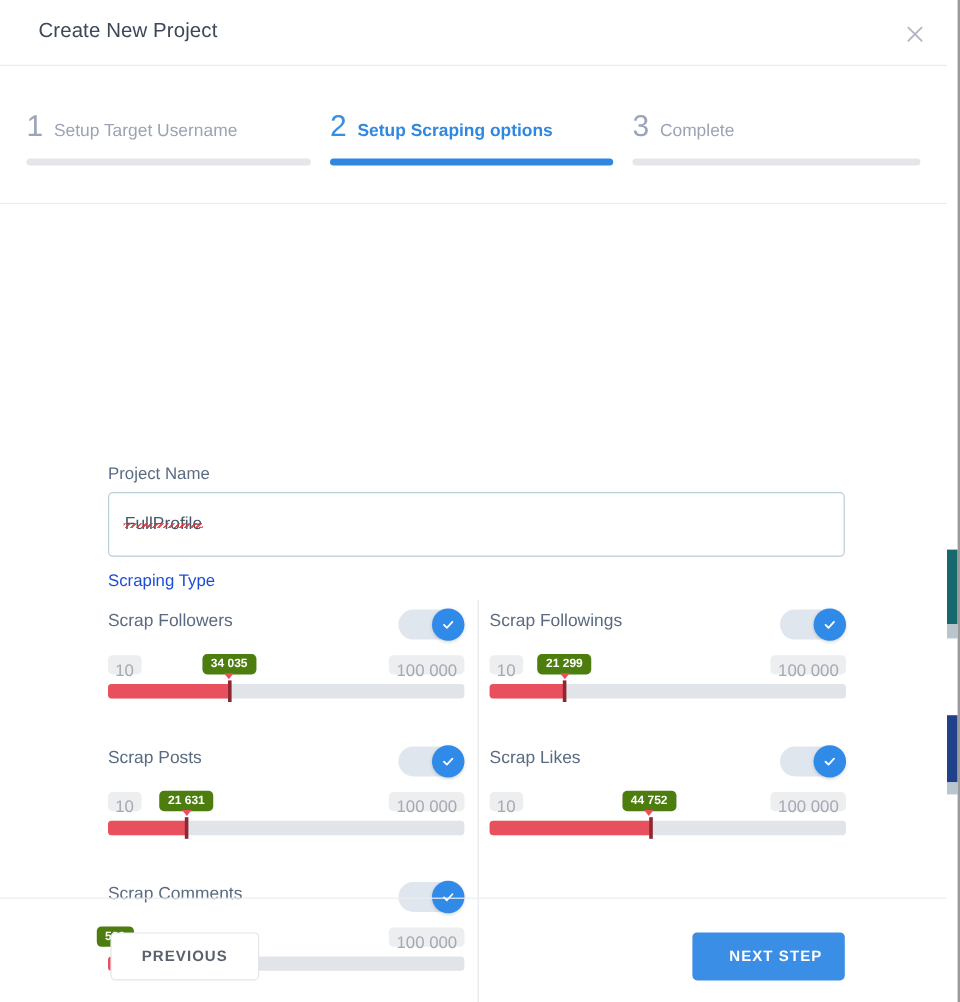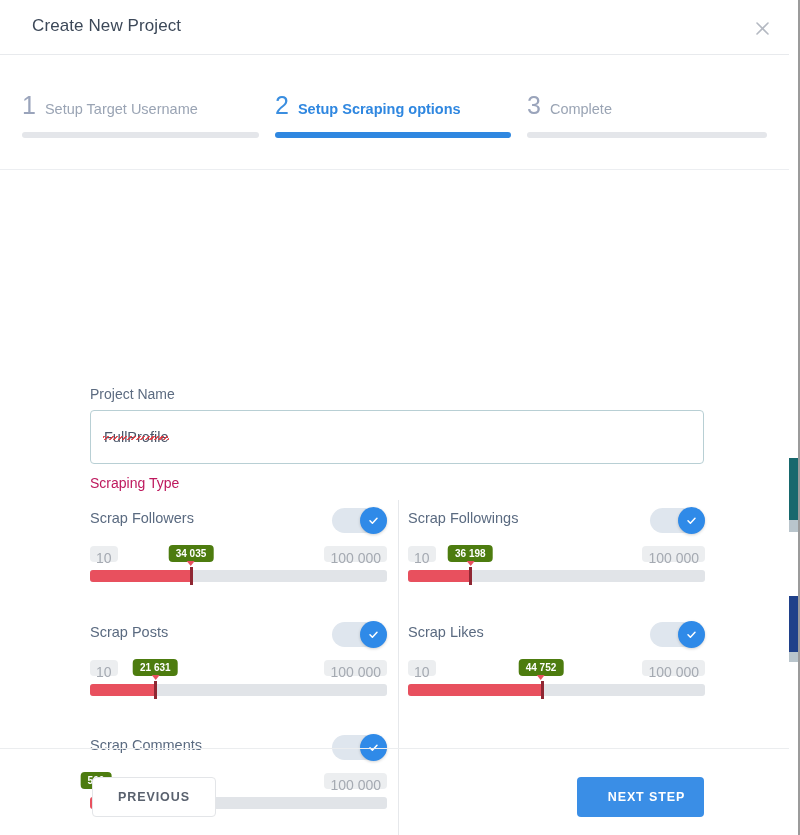--- a/index.html
+++ b/index.html
@@ -140,21 +140,21 @@
     background-image: repeating-linear-gradient(
       135deg, #e0343c 0 1.6px, transparent 1.6px 3.2px);
     opacity: .85;
     pointer-events: none;
   }
 
   .section-label {
     position: absolute;
     left: 90px; top: 305px;
     font-size: 14px;
-    color: #be185d;
+    color: #1d4ed8;
   }
 
   .col-divider {
     position: absolute;
     left: 398px; top: 330px;
     width: 1px; height: 390px;
     background: #e6e8eb;
   }
 
   
@@ -377,21 +377,21 @@
       <div class="toggle">
         <div class="knob">
           <svg width="13" height="13" viewBox="0 0 13 13" aria-hidden="true">
             <polyline points="3,6.8 5.4,9.2 10,4.2" fill="none" stroke="#fff" stroke-width="1.5" stroke-linecap="round" stroke-linejoin="round"></polyline>
           </svg>
         </div>
       </div>
       <div class="slider-labels">
         <span class="pill pill-min">10</span>
         <span class="pill pill-max">100 000</span>
-        <span class="pill-val" style="left: 62.37px;">36 198</span>
+        <span class="pill-val" style="left: 62.37px;">21 299</span>
       </div>
       <div class="slider-track">
         <div class="slider-fill" style="width: 62.37px;"></div>
         <div class="slider-handle" style="left: 62.37px;"></div>
       </div>
     </div>
 
     <div class="scrap col-left row-2">
       <div class="scrap-title">Scrap Posts</div>
       <div class="toggle">

